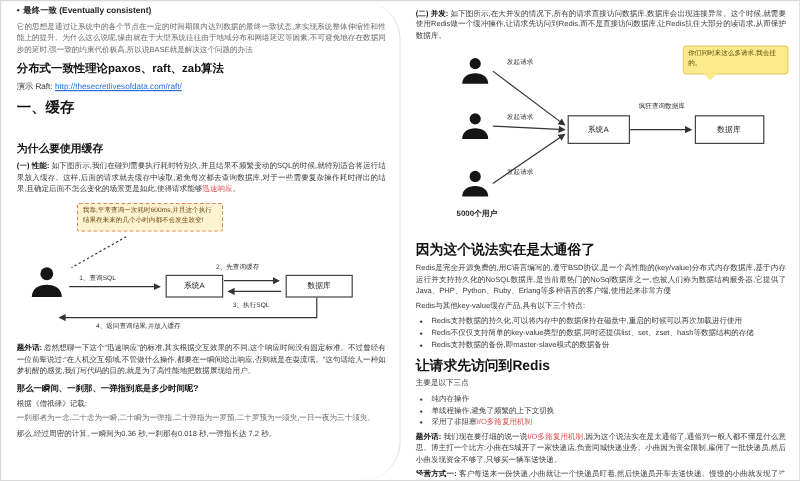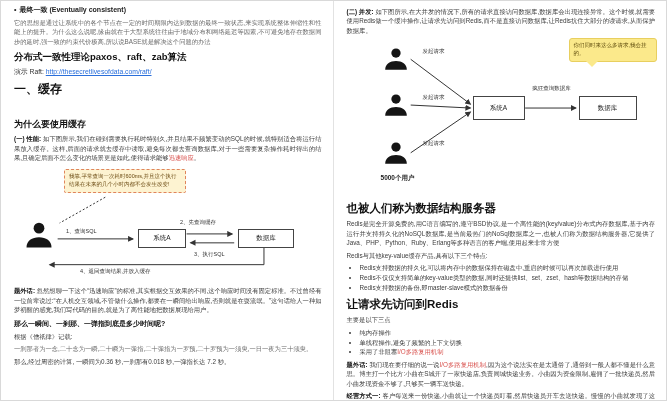--- a/index.html
+++ b/index.html
@@ -4,21 +4,21 @@
 <style>
   * { box-sizing: border-box; }
   html, body { margin: 0; padding: 0; }
   body {
     width: 667px; height: 401px; overflow: hidden;
     background: #f0f0f0;
     font-family: "Liberation Sans", "DejaVu Sans", sans-serif;
     color: #333;
   }
   .spread { display: flex; width: 667px; height: 401px; background: #fff; border: 1px solid #d9d9d9; }
-  .page { position: relative; width: 50%; height: 100%; padding: 3px 11px 0 13px; overflow: hidden; }
+  .page { position: relative; width: 50%; height: 100%; padding: 3px 11px 0 13px; overflow: hidden; border-radius: 32px; }
   .page.left { border-right: 1px solid #e2e2e2; }
 
   .bullet-line { font-size: 7px; font-weight: bold; color: #222; line-height: 1.4; margin: 1px 0 2px; }
   .dot { margin-right: 3px; }
   p { margin: 3px 0; }
   .body { font-size: 6.3px; line-height: 1.5; color: #3c3c3c; text-align: justify; }
   .gray { color: #6a6a6a; }
   .red { color: #d9534f; }
   .leadb { color: #111; font-weight: bold; }
   .link { color: #2a6fdb; text-decoration: underline; }
@@ -165,21 +165,21 @@
 
       <div class="box" style="left:126px; top:58px; width:52px; height:24px;">系统A</div>
 
       <div class="dlabel center" style="left:170px; top:47px; width:70px;">疯狂查询数据库</div>
 
       <div class="box" style="left:232px; top:58px; width:58px; height:24px;">数据库</div>
 
       <div class="bubble" style="left:222px; top:0px; width:88px;">你们同时来这么多请求,我会挂的。</div>
     </div>
 
-    <h2 class="sec2">也被人们称为数据结构服务器</h2>
+    <h2 class="sec2">因为这个说法实在是太通俗了</h2>
     <p class="body">Redis是完全开源免费的,用C语言编写的,遵守BSD协议,是一个高性能的(key/value)分布式内存数据库,基于内存运行并支持持久化的NoSQL数据库,是当前最热门的NoSql数据库之一,也被人们称为数据结构服务器,它提供了Java、PHP、Python、Ruby、Erlang等多种语言的客户端,使用起来非常方便</p>
     <p class="body">Redis与其他key-value缓存产品,具有以下三个特点:</p>
 
     <ul class="ul">
       <li>Redis支持数据的持久化,可以将内存中的数据保持在磁盘中,重启的时候可以再次加载进行使用</li>
       <li>Redis不仅仅支持简单的key-value类型的数据,同时还提供list、set、zset、hash等数据结构的存储</li>
       <li>Redis支持数据的备份,即master-slave模式的数据备份</li>
     </ul>
 
     <h2 class="sec2">让请求先访问到Redis</h2>

